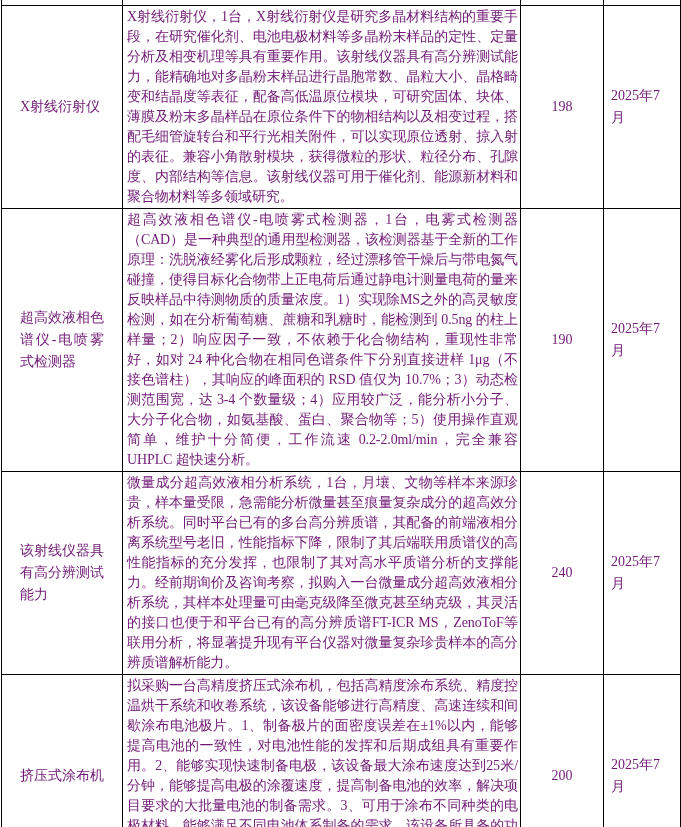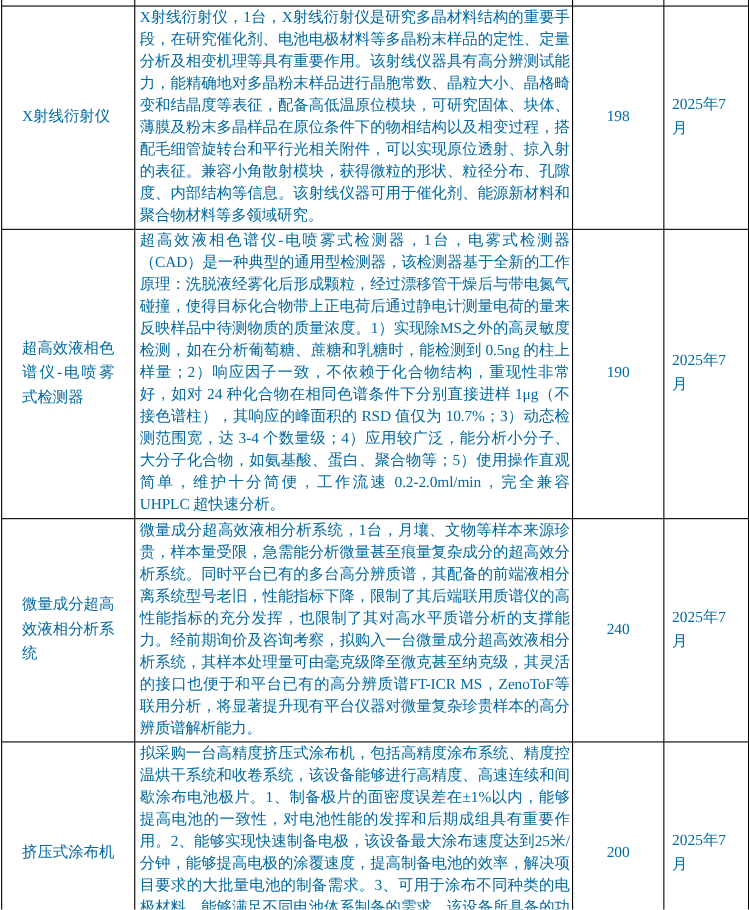--- a/index.html
+++ b/index.html
@@ -16,21 +16,21 @@
     border-collapse: collapse;
     table-layout: fixed;
     margin-left: 1px;
     width: 679px;
   }
   td {
     border: 1px solid #000000;
     vertical-align: middle;
     overflow: hidden;
     font-size: 14px;
-    color: #0369a1;
+    color: #701a75;
     background: #ffffff;
     margin-left: 28px;
   }
   tr.sliver-top td { border-top: none; height: 5px; padding: 0; }
   
   tbody tr:nth-child(2) { height: 190px; }
   tbody tr:nth-child(3) { height: 250px; }
   tbody tr:nth-child(4) { height: 190px; }
   tbody tr:nth-child(5) { height: 181px; }
   td.name-cell {
@@ -80,21 +80,21 @@
     <td class="budget-cell">198</td>
     <td class="date-cell">2025年7月</td>
   </tr>
         <tr class="data-row">
     <td class="name-cell">超高效液相色谱仪-电喷雾式检测器</td>
     <td class="desc-cell">超高效液相色谱仪-电喷雾式检测器，1台，电雾式检测器（CAD）是一种典型的通用型检测器，该检测器基于全新的工作原理：洗脱液经雾化后形成颗粒，经过漂移管干燥后与带电氮气碰撞，使得目标化合物带上正电荷后通过静电计测量电荷的量来反映样品中待测物质的质量浓度。1）实现除MS之外的高灵敏度检测，如在分析葡萄糖、蔗糖和乳糖时，能检测到 0.5ng 的柱上样量；2）响应因子一致，不依赖于化合物结构，重现性非常好，如对 24 种化合物在相同色谱条件下分别直接进样 1μg（不接色谱柱），其响应的峰面积的 RSD 值仅为 10.7%；3）动态检测范围宽，达 3-4 个数量级；4）应用较广泛，能分析小分子、大分子化合物，如氨基酸、蛋白、聚合物等；5）使用操作直观简单，维护十分简便，工作流速 0.2-2.0ml/min，完全兼容 UHPLC 超快速分析。</td>
     <td class="budget-cell">190</td>
     <td class="date-cell">2025年7月</td>
   </tr>
         <tr class="data-row">
-    <td class="name-cell">微量成分超高效液相分析系统</td>
+    <td class="name-cell">该射线仪器具有高分辨测试能力</td>
     <td class="desc-cell">微量成分超高效液相分析系统，1台，月壤、文物等样本来源珍贵，样本量受限，急需能分析微量甚至痕量复杂成分的超高效分析系统。同时平台已有的多台高分辨质谱，其配备的前端液相分离系统型号老旧，性能指标下降，限制了其后端联用质谱仪的高性能指标的充分发挥，也限制了其对高水平质谱分析的支撑能力。经前期询价及咨询考察，拟购入一台微量成分超高效液相分析系统，其样本处理量可由毫克级降至微克甚至纳克级，其灵活的接口也便于和平台已有的高分辨质谱FT-ICR MS，ZenoToF等联用分析，将显著提升现有平台仪器对微量复杂珍贵样本的高分辨质谱解析能力。</td>
     <td class="budget-cell">240</td>
     <td class="date-cell">2025年7月</td>
   </tr>
         <tr class="data-row">
     <td class="name-cell">挤压式涂布机</td>
     <td class="desc-cell">拟采购一台高精度挤压式涂布机，包括高精度涂布系统、精度控温烘干系统和收卷系统，该设备能够进行高精度、高速连续和间歇涂布电池极片。1、制备极片的面密度误差在±1%以内，能够提高电池的一致性，对电池性能的发挥和后期成组具有重要作用。2、能够实现快速制备电极，该设备最大涂布速度达到25米/分钟，能够提高电极的涂覆速度，提高制备电池的效率，解决项目要求的大批量电池的制备需求。3、可用于涂布不同种类的电极材料，能够满足不同电池体系制备的需求。该设备所具备的功能和性能对现有项目的顺利实施以及下阶段能否承担高性能电池项目具有重要作用。</td>
     <td class="budget-cell">200</td>
     <td class="date-cell">2025年7月</td>
   </tr>

